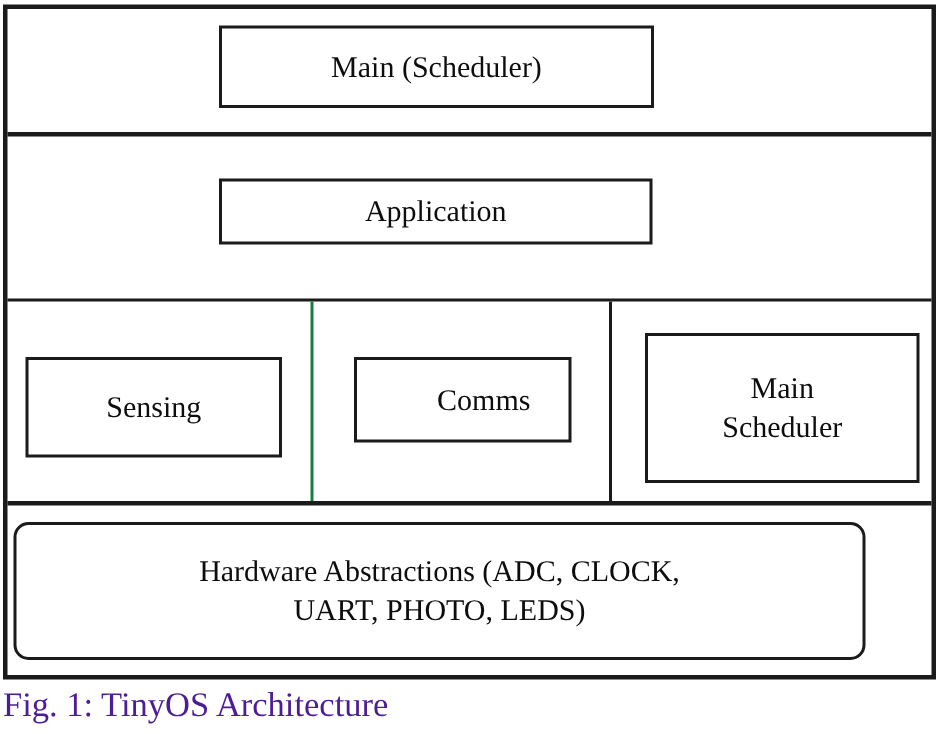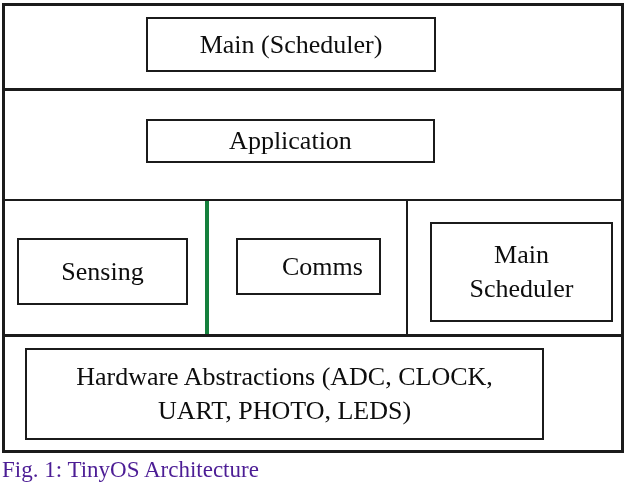--- a/index.html
+++ b/index.html
@@ -27,42 +27,42 @@
     display: flex;
     flex-direction: column;
     background: #ffffff;
   }
   .row { position: relative; box-sizing: border-box; }
   .row-main        { height: 85px;  border-bottom: 3px solid #1b1b1b; }
   .row-application { height: 110px; border-bottom: 2px solid #1b1b1b; }
   .row-libs        { height: 136px; border-bottom: 3px solid #1b1b1b; display: flex; }
   .row-hardware    { flex: 1; }
   .col { position: relative; box-sizing: border-box; height: 100%; }
-  .col-sensing { width: 204px; border-right: 4px solid #15803d; font-family: Liberation Serif, serif; }
+  .col-sensing { width: 204px; border-right: 2px solid #15803d; font-family: Liberation Serif, serif; }
   .col-comms   { width: 199px; border-right: 2px solid #1b1b1b; }
   .col-other   { flex: 1; }
   .block {
     position: absolute;
     box-sizing: border-box;
     border: 2px solid #1b1b1b;
     background: #ffffff;
     display: flex;
     align-items: center;
     justify-content: center;
     text-align: center;
-    font-size: 26px;
+    font-size: 20px;
     line-height: 1.3;
     white-space: nowrap;
   }
   .block-main        { left: 141px; top: 11px; width: 290px; height: 55px; }
   .block-application { left: 141px; top: 28px; width: 289px; height: 44px; }
   .block-sensing     { left: 12px;  top: 37px; width: 171px; height: 67px; }
   .block-comms       { left: 27px;  top: 37px; width: 145px; height: 57px; padding-left: 28px; }
   .block-other       { left: 22px;  top: 21px; width: 183px; height: 100px; }
-  .block-hardware    { left: 20px;  top: 11px; width: 519px; height: 92px; }
+  .block-hardware    { left: 4px;  top: 11px; width: 568px; height: 92px; border-radius: 10px; }
   .line { display: block; }
   .caption {
     position: absolute;
     left: 2px;
     top: 457px;
     font-size: 23px;
     color: #4c1d95;
     white-space: nowrap;
   }
 </style>

